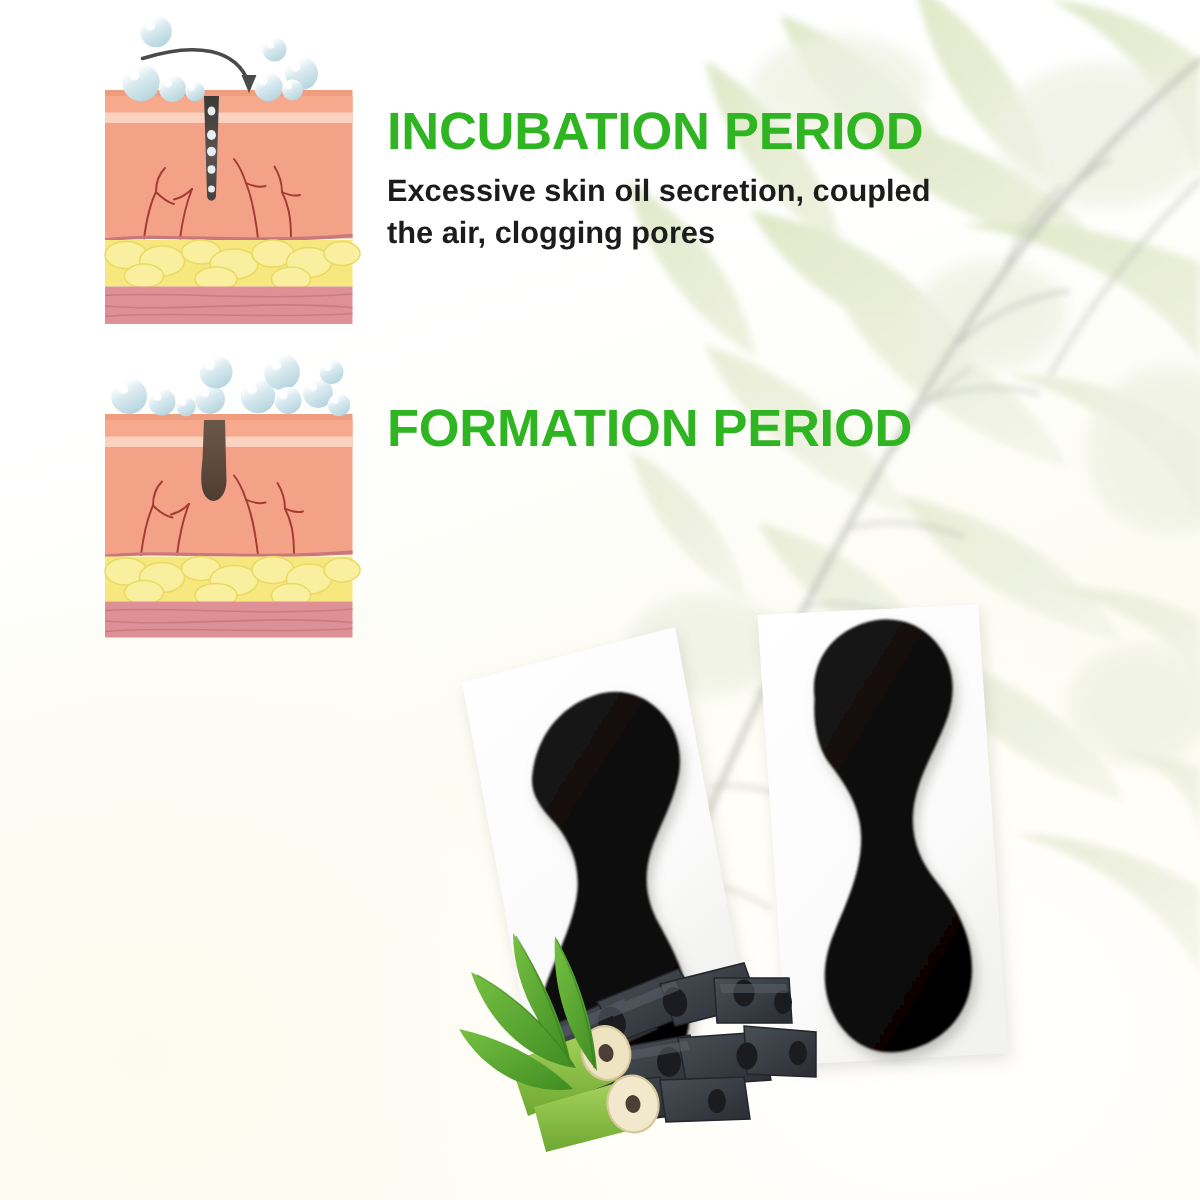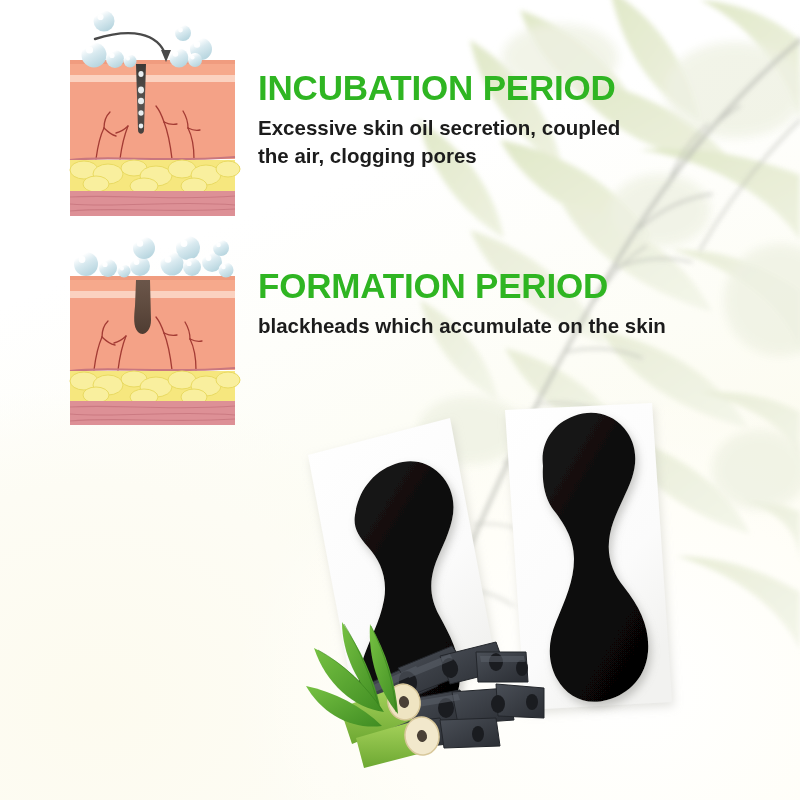--- a/index.html
+++ b/index.html
@@ -337,21 +337,20 @@
     <h2 class="heading">INCUBATION PERIOD</h2>
     <p class="body-text">
       <span class="line">Excessive skin oil secretion, coupled</span>
       <span class="line">the air, clogging pores</span>
     </p>
   </div>
 
   <div class="text-block" id="block-formation">
     <h2 class="heading">FORMATION PERIOD</h2>
     <p class="body-text">
-      <span class="line">blackheads which accumulate on the skin</span>
     </p>
   </div>
 
   <div id="product-area">
     <svg viewBox="0 0 500 400" xmlns="http://www.w3.org/2000/svg">
       <defs>
         <linearGradient id="paperGrad" x1="0" y1="0" x2="0.6" y2="1">
           <stop offset="0%" stop-color="#ffffff"></stop>
           <stop offset="70%" stop-color="#fbfbfb"></stop>
           <stop offset="100%" stop-color="#f2f2f0"></stop>

